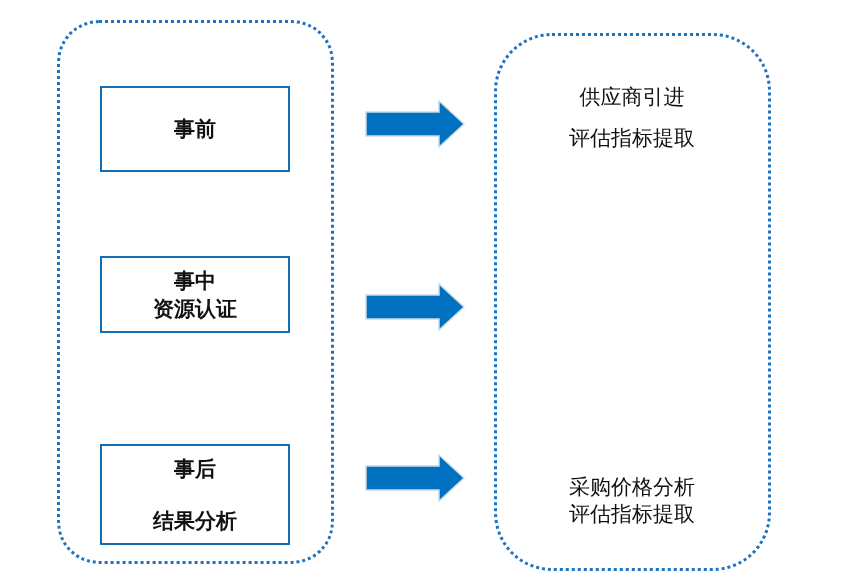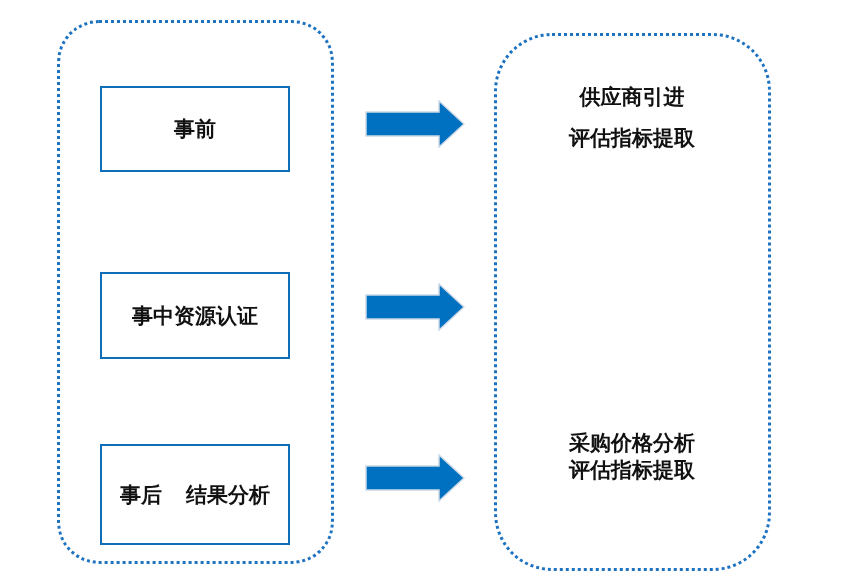--- a/index.html
+++ b/index.html
@@ -37,30 +37,30 @@
 
   
   .stage-box {
     position: absolute;
     left: 100px;
     width: 190px;
     border: 2.5px solid #0e6eb8;
     box-sizing: border-box;
     background: #ffffff;
     display: flex;
-    flex-direction: row;
+    flex-direction: column;
     align-items: center;
     justify-content: center;
     text-align: center;
     font-size: 21px;
     font-weight: bold;
     line-height: 28px;
   }
   .stage-box-1 { top: 86px;  height: 86px; }
-  .stage-box-2 { top: 256px; height: 87px; margin-top: 16px; }
+  .stage-box-2 { top: 256px; height: 77px; }
   .stage-box-3 { top: 444px; height: 101px; gap: 24px; }
 
   
   .flow-arrow {
     position: absolute;
     left: 365px;
     width: 100px;
     height: 48px;
   }
   .flow-arrow-1 { top: 100px; }
@@ -68,25 +68,25 @@
   .flow-arrow-3 { top: 454px; }
   .flow-arrow svg { display: block; width: 100%; height: 100%; }
 
   
   .output-group {
     position: absolute;
     left: 497px;
     width: 270px;
     text-align: center;
     font-size: 21px;
-    font-weight: bold;
+    font-weight: normal;
   }
   .output-group-1 { top: 77px;  line-height: 41px; }
   .output-group-2 { top: 261px; line-height: 26px; }
-  .output-group-3 { top: 430px; line-height: 27px; }
+  .output-group-3 { top: 474px; line-height: 27px; }
 </style>
 </head>
 <body>
 
 <div class="canvas">
 
   <div class="group-container left-container"></div>
 
   <div class="stage-box stage-box-1">
     <div>事前</div>

